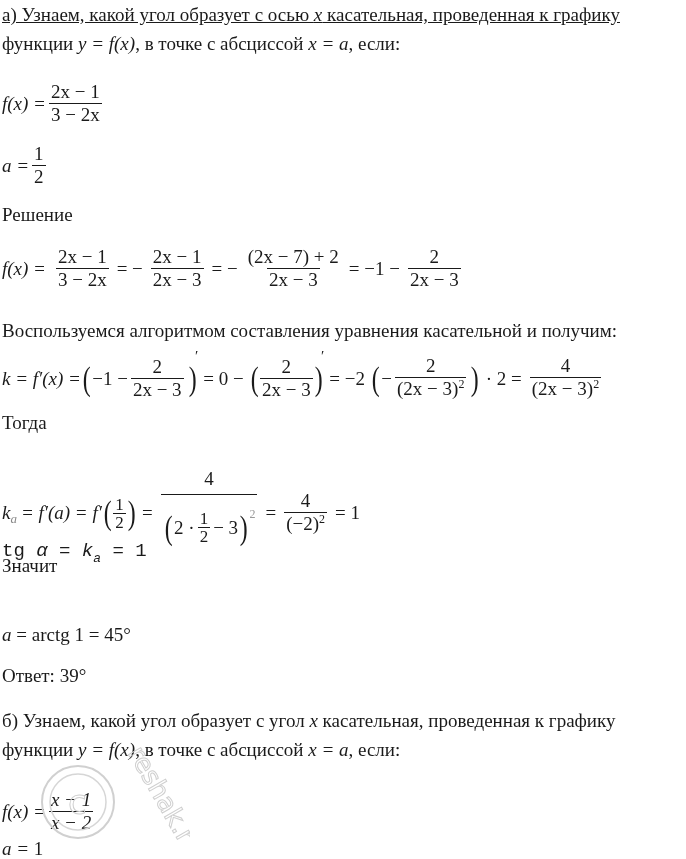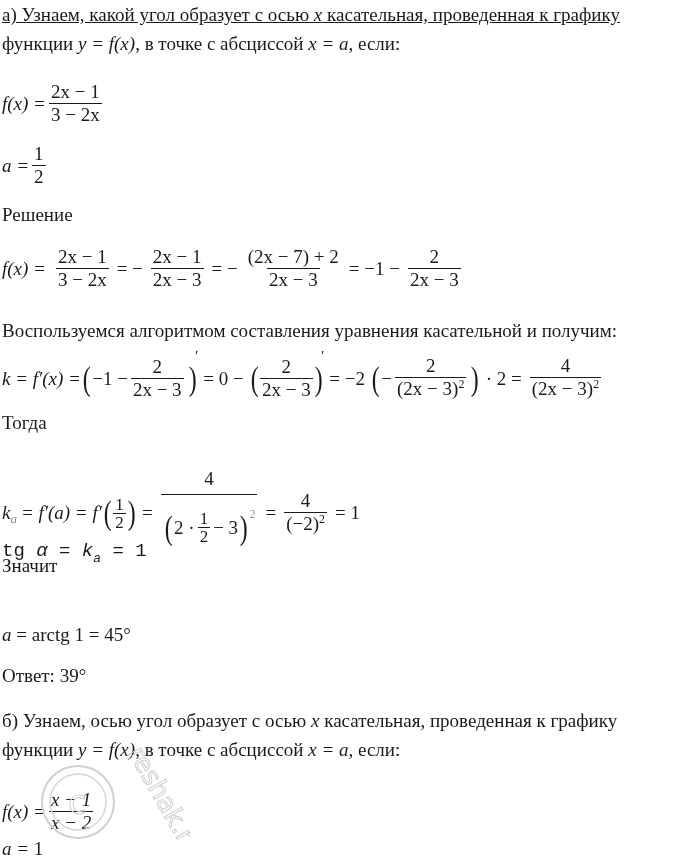--- a/index.html
+++ b/index.html
@@ -138,21 +138,21 @@
 </div>
 
 <div class="ln" style="top:540px;font-family:Liberation Mono, monospace;"><span>tg</span> <span class="i">α</span> <span>= </span><span class="i">k</span><span class="i sub">a</span><span> = 1</span></div>
 
 <div class="ln" style="top:555px;">Значит</div>
 
 <div class="ln" style="top:624px;"><span class="i">a</span><span> = arctg 1 = 45°</span></div>
 
 <div class="ln" style="top:665px;">Ответ: 39°</div>
 
-<div class="ln" style="top:710px;"><span>б) Узнаем, осью угол образует с осью </span><span class="i">x</span><span>  касательная, проведенная к графику</span></div>
+<div class="ln" style="top:710px;"><span>б) Узнаем, какой угол образует с угол </span><span class="i">x</span><span>  касательная, проведенная к графику</span></div>
 <div class="ln" style="top:739px;"><span>функции </span><span class="i">y = f(x)</span><span>, в точке с абсциссой </span><span class="i">x = a</span><span>, если:</span></div>
 
 <div class="eq" style="top:776px;">
   <span class="i">f(x) =</span>
   <span class="frac i">
       <span class="num">x − 1</span>
       <span class="den">x − 2</span>
     </span>
 </div>
 

